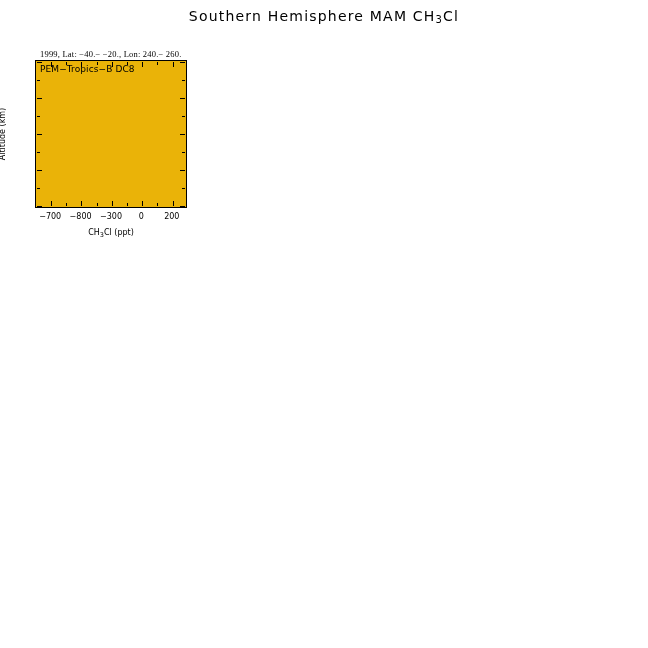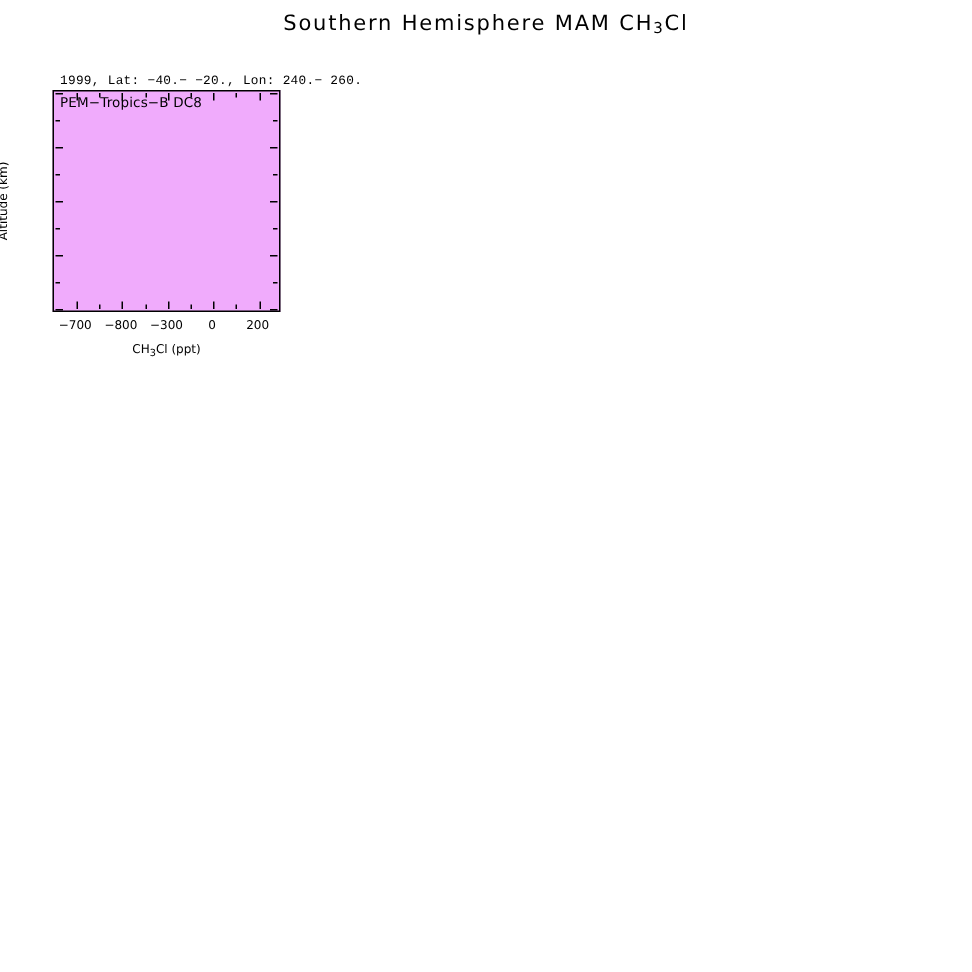--- a/index.html
+++ b/index.html
@@ -35,33 +35,33 @@
   .panel {
     position: absolute;
     left: 35px;
     top: 60px;
   }
   .panel-header {
     position: absolute;
     left: 5px;
     top: -11px;
     font-size: 8.5px;
-    font-family: Liberation Mono, monospace;
+    font-family: Liberation Serif, serif;
     white-space: nowrap;
     letter-spacing: 0.2px;
   }
   .plot-frame {
     position: absolute;
     left: 0;
     top: 0;
     width: 152px;
     height: 148px;
     border: 1px solid #000000;
     box-sizing: border-box;
-    background: #f0abfc;
+    background: #eab308;
   }
   .plot-label {
     position: absolute;
     left: 4px;
     top: 3px;
     font-size: 9px;
     font-family: "DejaVu Sans", sans-serif;
     white-space: nowrap;
     letter-spacing: 0.1px;
   }

